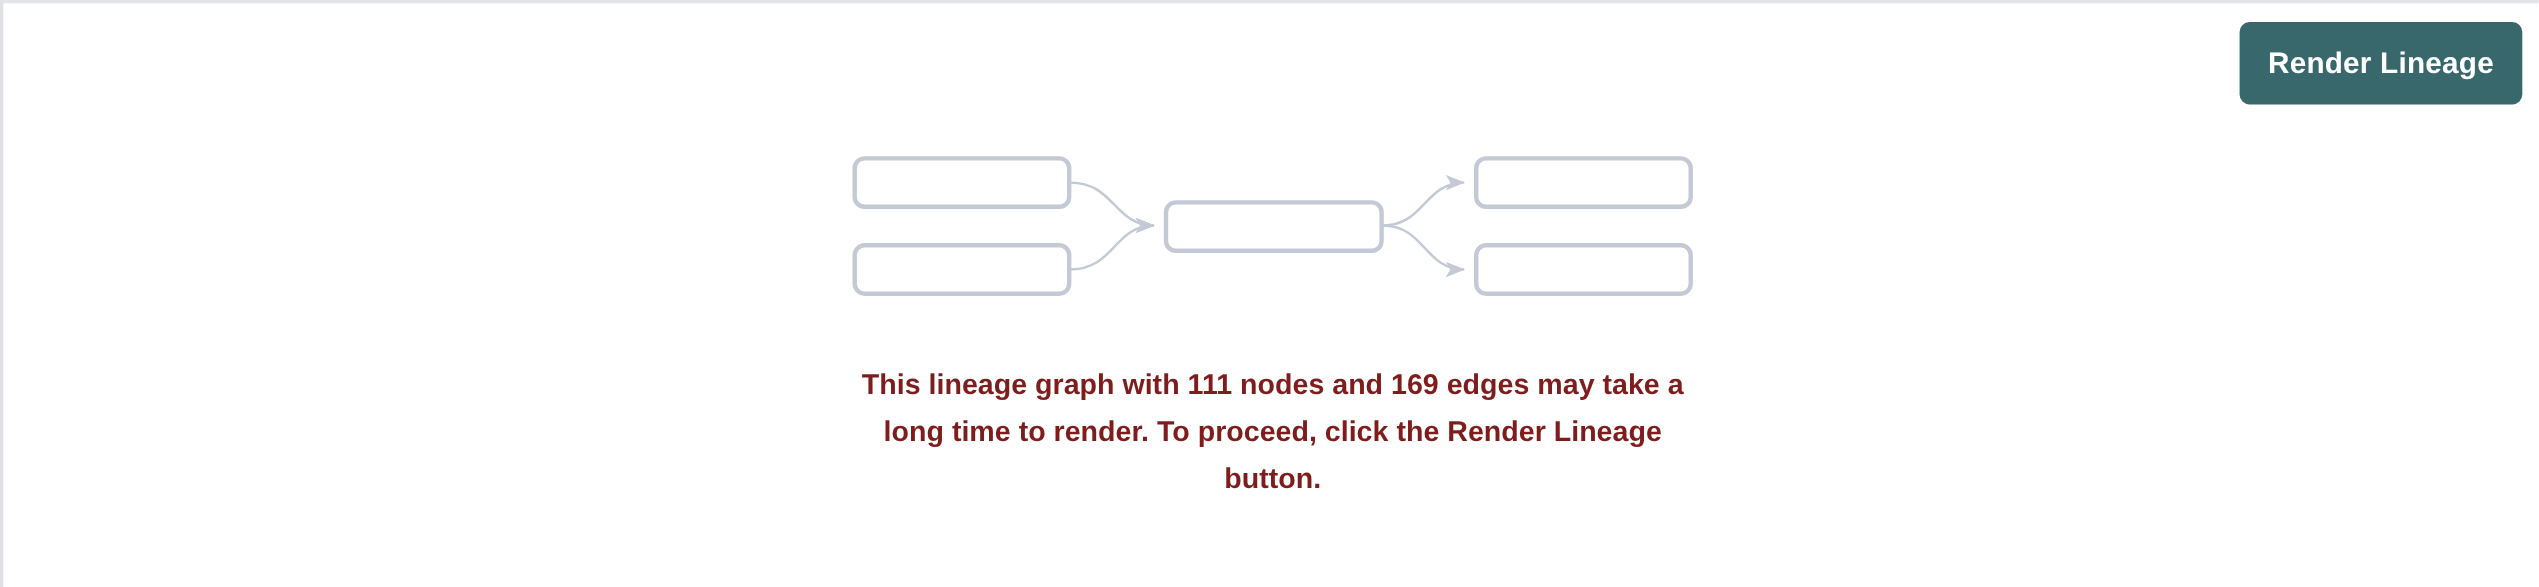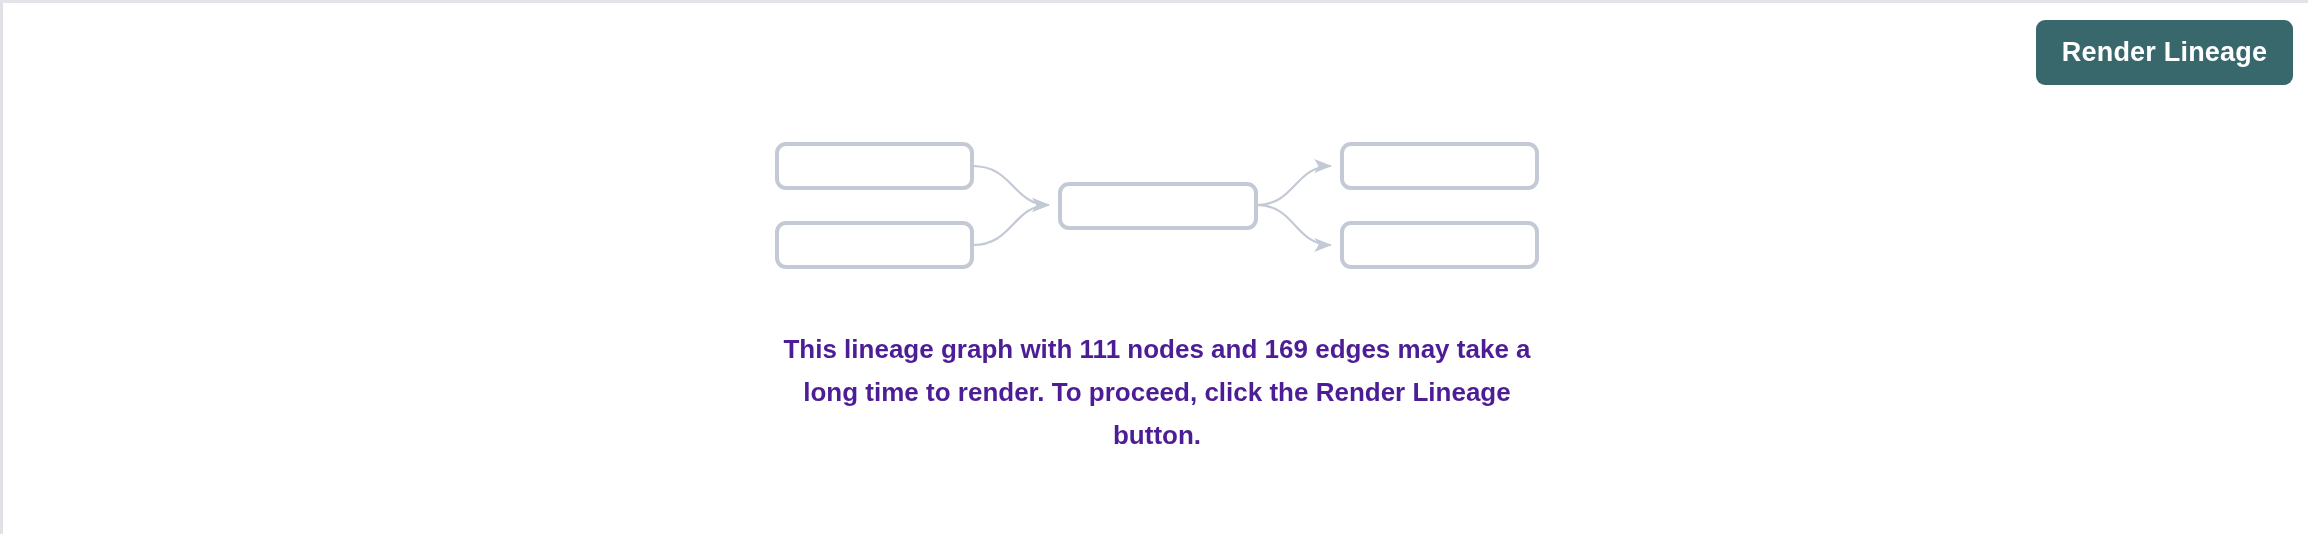--- a/index.html
+++ b/index.html
@@ -20,21 +20,21 @@
     border-top: 3px solid #e2e4e9;
     border-left: 3px solid #dfe1e6;
   }
 
   
   #render-lineage-button {
     position: absolute;
     left: 2033px;
     top: 17px;
     width: 257px;
-    height: 65px;
+    height: 75px;
     background: #38686c;
     color: #ffffff;
     border: none;
     border-radius: 9px;
     font-family: "Liberation Sans", sans-serif;
     font-size: 27px;
     font-weight: bold;
     letter-spacing: 0.2px;
     cursor: pointer;
     display: flex;
@@ -73,21 +73,21 @@
   #lineage-warning-message {
     position: absolute;
     left: 754px;
     top: 325px;
     width: 800px;
     text-align: center;
     font-family: "Liberation Sans", sans-serif;
     font-size: 26px;
     font-weight: bold;
     line-height: 43px;
-    color: #4c1d95;
+    color: #7f1d1d;
   }
 </style>
 </head>
 <body>
 
 <div id="app">
 
   <button id="render-lineage-button">Render Lineage</button>
 
   <svg id="lineage-placeholder-graph" viewBox="0 0 2308 534">

